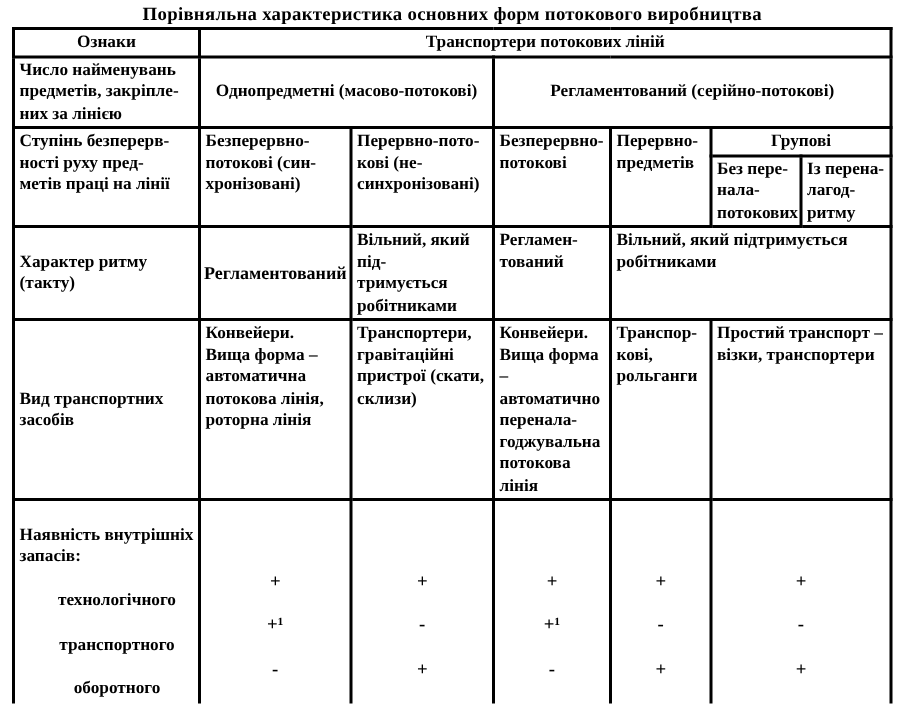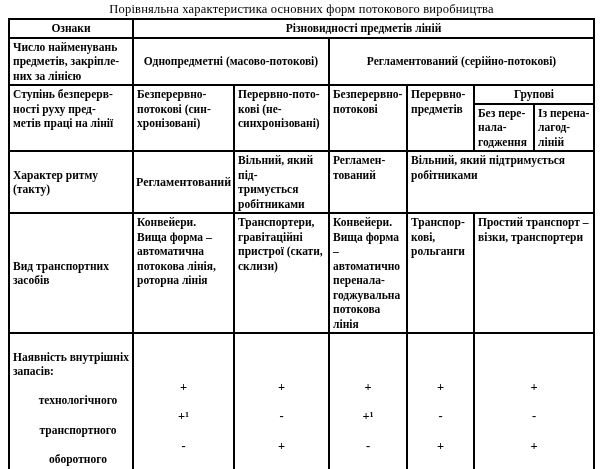--- a/index.html
+++ b/index.html
@@ -1,21 +1,21 @@
 <!DOCTYPE html>
 <html><head>
 <meta charset="utf-8">
 <style>
   html,body{margin:0;padding:0;}
   body{
     width:603px;height:469px;background:#ffffff;color:#000;
     font-family:"Liberation Serif", serif;overflow:hidden;
   }
   .title{
-    text-align:center;font-weight:normal;font-size:12.5px;line-height:15px;
+    text-align:center;font-weight:bold;font-size:12.5px;line-height:15px;
     padding-top:2px;letter-spacing:0.2px;
   }
   table.main{
     border-collapse:collapse;table-layout:fixed;width:585px;
     margin:1px 0 0 8px;
   }
   td{
     border:2px solid #000;padding:1px 3px;vertical-align:top;
     font-size:11.5px;line-height:14.5px;font-weight:bold;
     white-space:pre-line;overflow:hidden;margin-top:20px;
@@ -39,21 +39,21 @@
       <col style="width:95px">
     <col style="width:78px">
       <col style="width:67px">
       <col style="width:60px">
       <col style="width:60px">
   </colgroup>
 
   <tbody>
       <tr style="height:18px">
     <td class="center vmid">Ознаки</td>
-    <td class="center vmid" colspan="6">Різновидності предметів ліній</td>
+    <td class="center vmid" colspan="6">Транспортери потокових ліній</td>
   </tr>
 
   <tr style="height:44px">
     <td>Число найменувань
 предметів, закріпле-
 них за лінією</td>
     <td class="center vmid" colspan="2">Однопредметні (масово-потокові)</td>
     <td class="center vmid" colspan="4">Регламентований (серійно-потокові)</td>
   </tr>
 
@@ -69,24 +69,24 @@
 синхронізовані)</td>
     <td rowspan="2">Безперервно-
 потокові</td>
     <td rowspan="2">Перервно-
 предметів</td>
     <td class="center" colspan="2">Групові</td>
   </tr>
   <tr style="height:47px">
     <td>Без пере-
 нала-
-годження</td>
+потокових</td>
     <td>Із перена-
 лагод-
-ліній</td>
+ритму</td>
   </tr>
 
   <tr style="height:47px">
     <td class="vmid">Характер ритму
 (такту)</td>
     <td class="vmid" style="padding:1px 2px;font-size:12px">Регламентований</td>
     <td>Вільний, який під-
 тримується
 робітниками</td>
     <td>Регламен-

